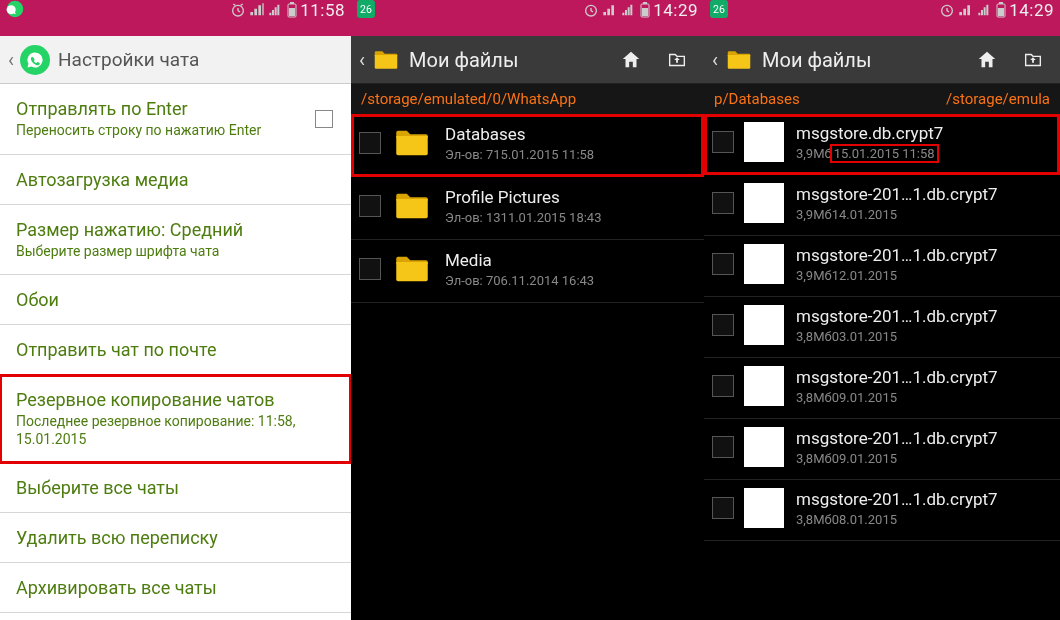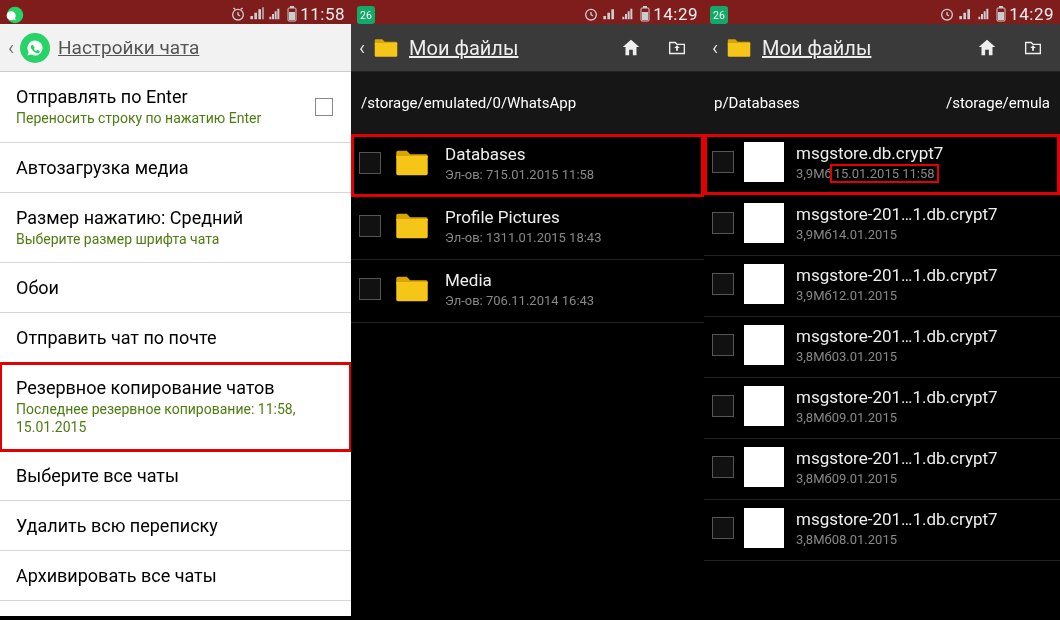--- a/index.html
+++ b/index.html
@@ -18,24 +18,24 @@
     background: #000;
     color: #fff;
     overflow: hidden;
   }
   .phone.p1 { width: 351px; }
   .phone.p2 { width: 353px; }
   .phone.p3 { width: 356px; }
 
   
   .statusbar {
-    height: 24px;
-    background: #7f1d1d;
+    height: 36px;
+    background: #be185d;
     display: flex;
-    align-items: flex-end;
+    align-items: flex-start;
     justify-content: space-between;
     padding: 0 6px;
     font-size: 14px;
     color: #ddd;
   }
   .statusbar .left, .statusbar .right { display: flex; align-items: center; gap: 4px; }
   .statusbar .right { gap: 3px; }
   .sb-icon { display:inline-flex; align-items:center; justify-content:center; }
   .sb-time { color:#eee; font-size:17px; letter-spacing:0.5px; }
 
@@ -43,43 +43,43 @@
   .actionbar {
     height: 48px;
     background: #3a3a3a;
     display: flex;
     align-items: center;
     padding: 0 8px;
     gap: 8px;
     border-bottom: 1px solid #222;
   }
   .actionbar.light { background:#f2f2f2; color:#444; border-bottom:1px solid #ccc; }
-  .actionbar .title { flex:1; font-size:20px; color:#eee;text-decoration:underline; }
+  .actionbar .title { flex:1; font-size:20px; color:#eee; }
   .actionbar.light .title { color:#555; font-size:19px; }
   .ab-btn { width:38px; height:38px; display:flex; align-items:center; justify-content:center; }
 
   
   .settings-body { background:#fff; color:#222; height:calc(100% - 76px); overflow:hidden; }
   .srow {
     padding: 14px 16px;
     border-bottom: 1px solid #d6d6d6;
     position: relative;
   }
-  .srow .t { font-size:18px; color:#000000; }
+  .srow .t { font-size:18px; color:#4d7c0f; }
   .srow .s { font-size:14px; color:#4d7c0f; margin-top:3px; line-height:1.25; }
   .srow .chk {
     position:absolute; right:18px; top:50%; transform:translateY(-50%);
     width:18px; height:18px; border:1px solid #888;
   }
   .srow.highlight { outline: 3px solid #e20000; outline-offset:-2px; }
 
   
   .crumb {
-    padding: 22px 10px;
-    color:#ffffff;
+    padding: 6px 10px;
+    color:#f97316;
     font-size:15px;
     background:#161616;
   }
   .filelist { background:#000; height:calc(100% - 76px - 30px); }
   .frow {
     display:flex;
     align-items:center;
     padding: 8px 10px 12px 8px;
     border-bottom:1px solid #222;
     position:relative;

